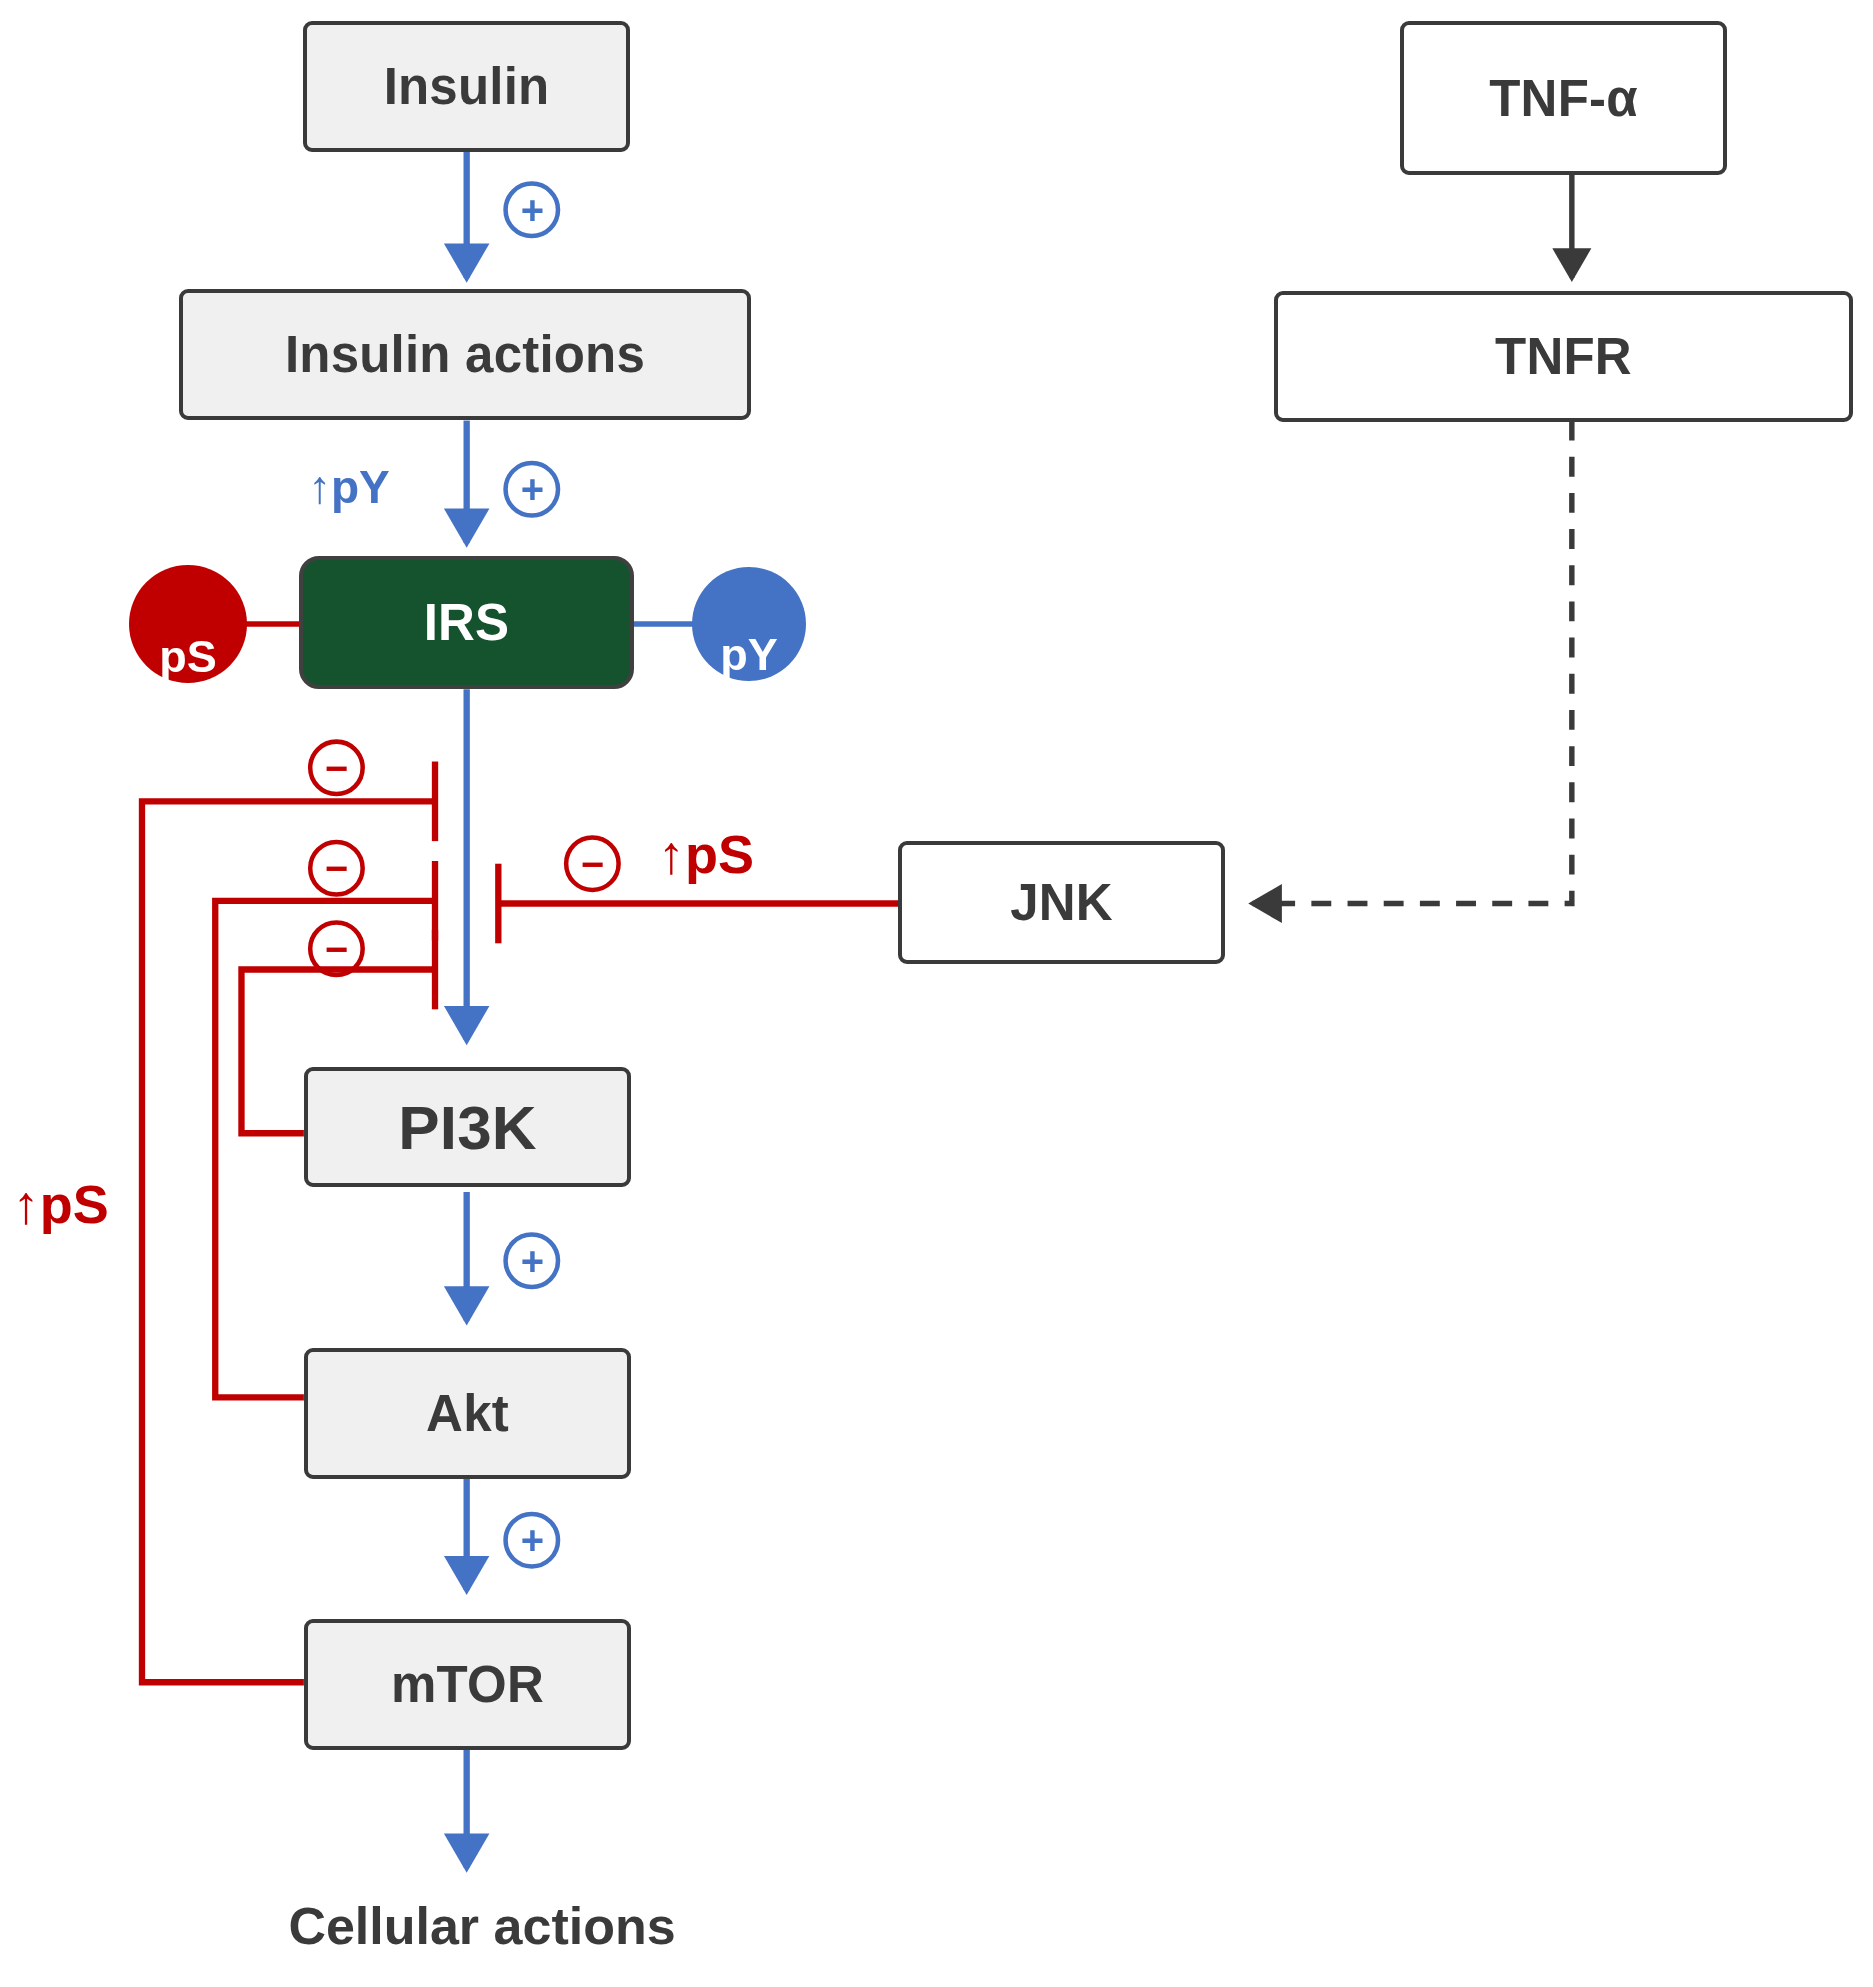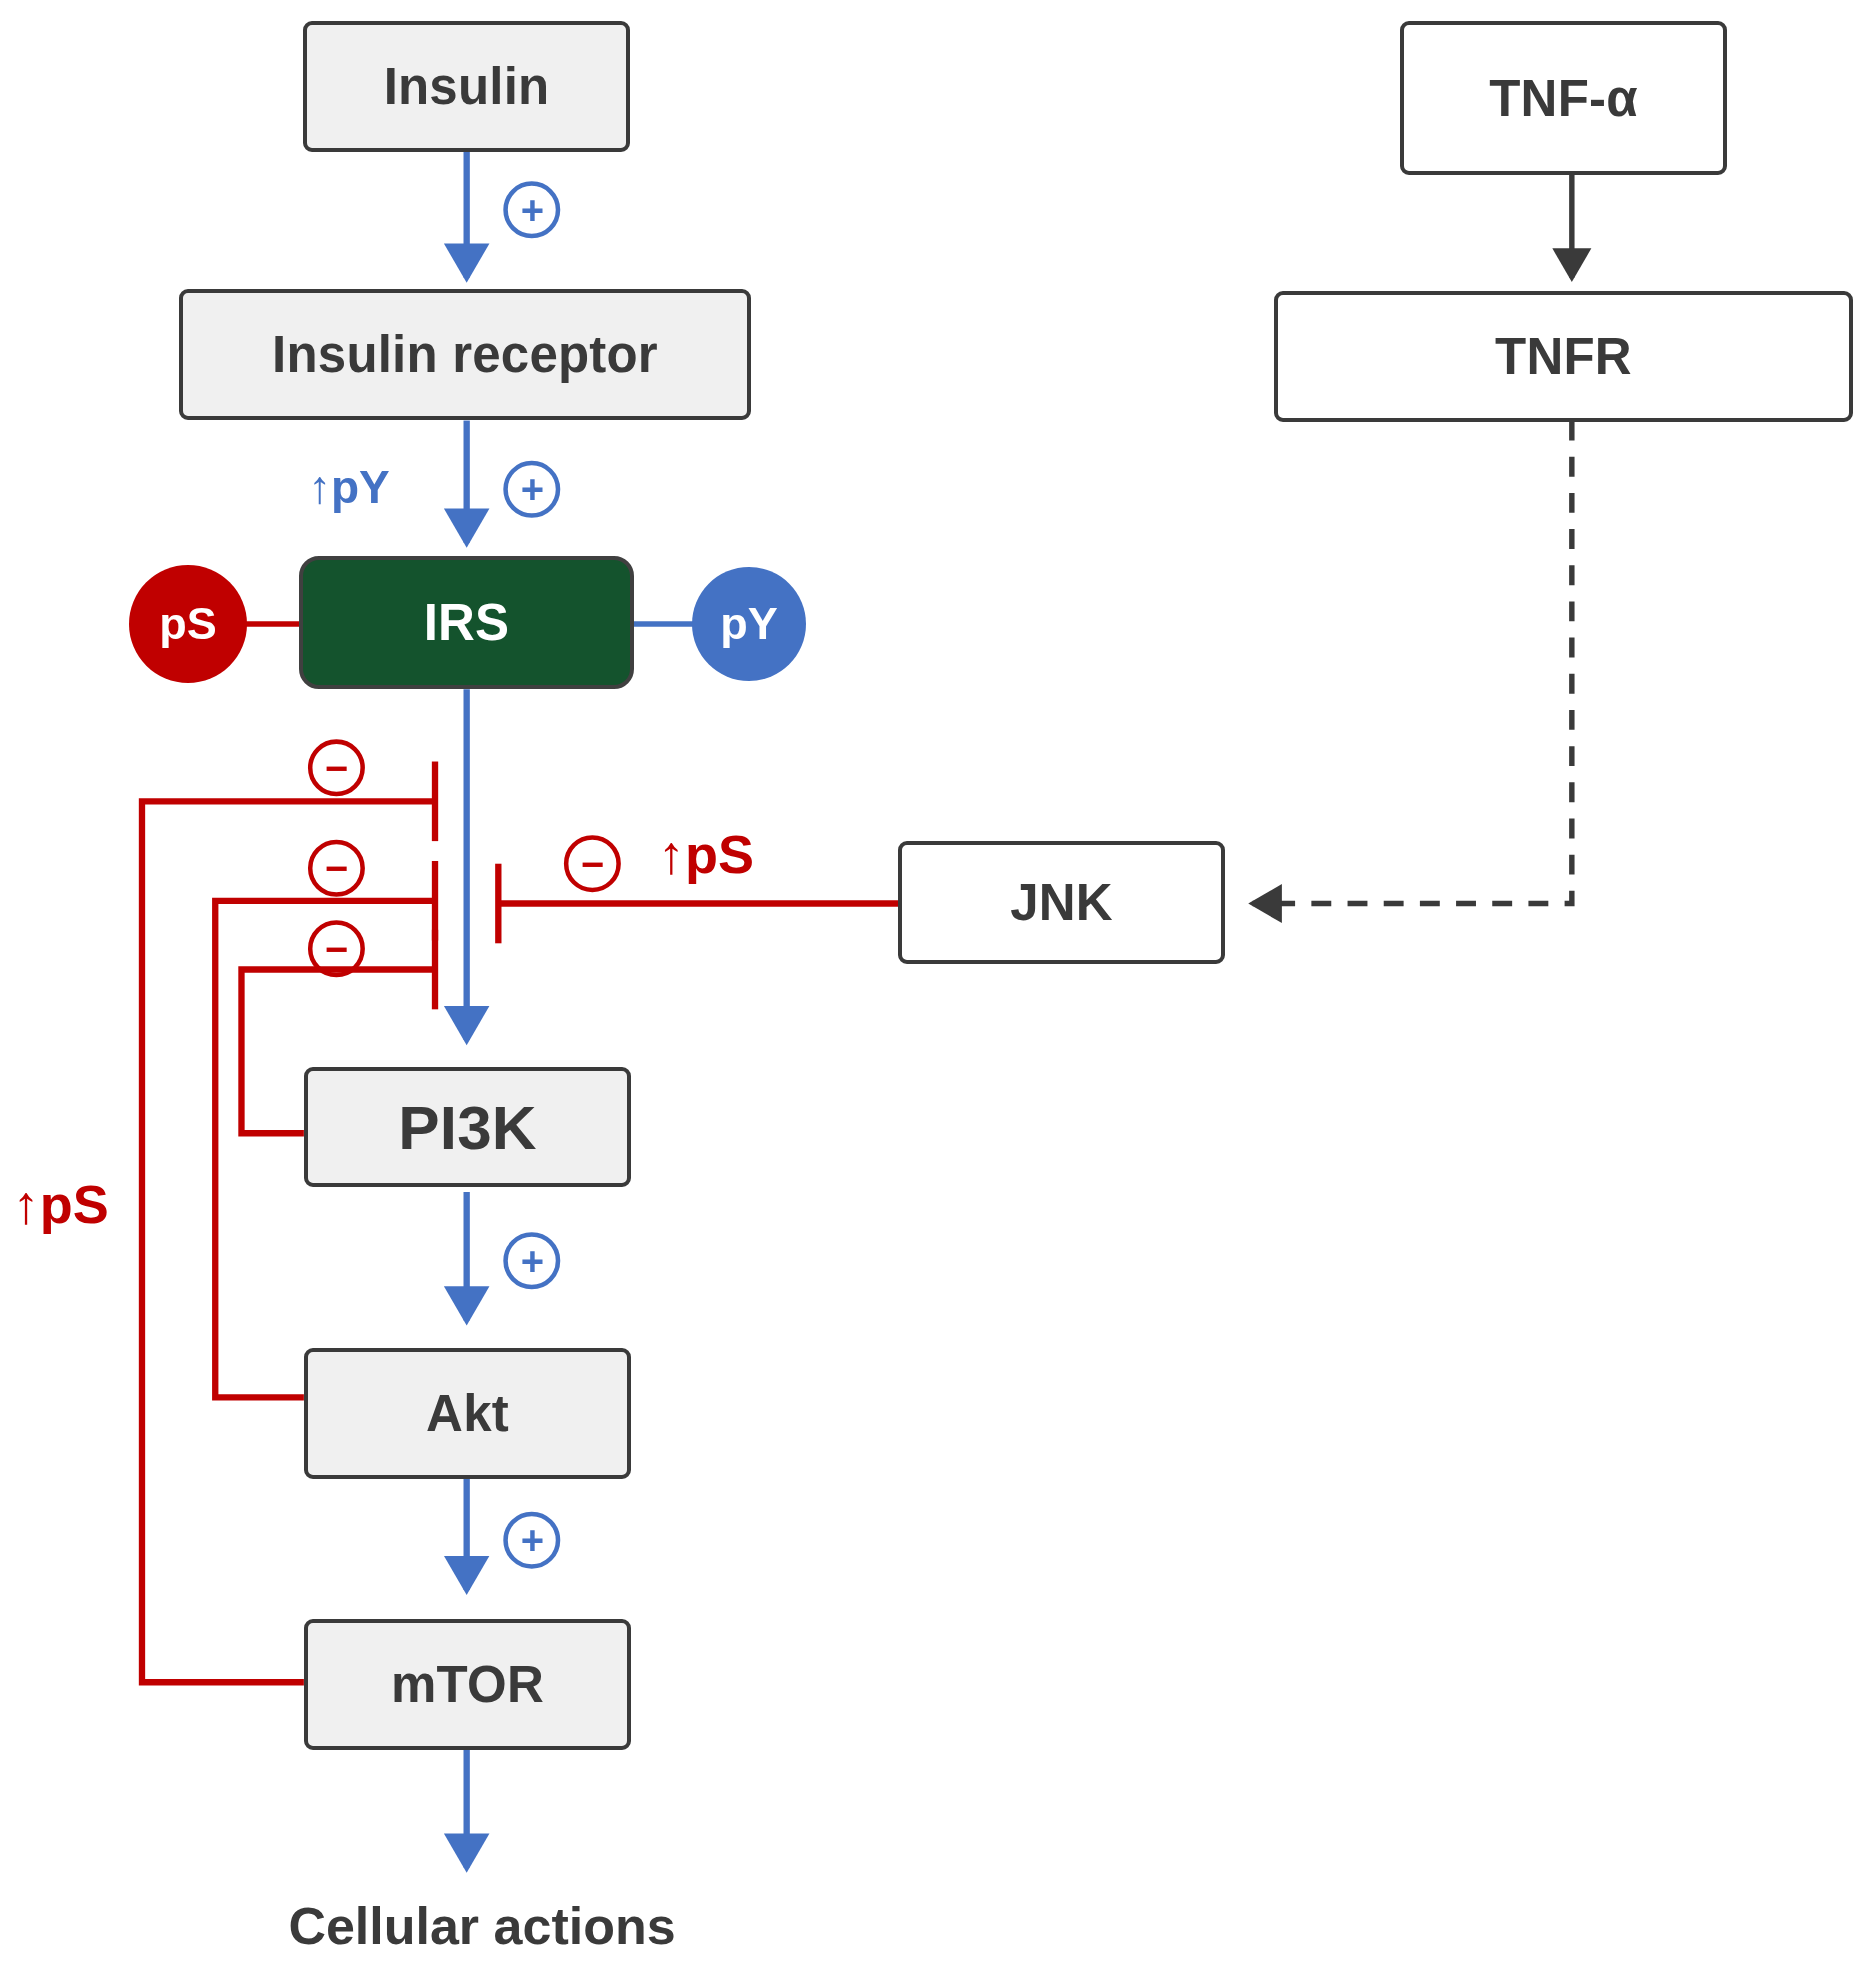--- a/index.html
+++ b/index.html
@@ -9,21 +9,21 @@
   svg.layer{position:absolute;left:0;top:0;width:1873px;height:1987px;}
 
   .node{position:absolute;box-sizing:border-box;display:flex;
         align-items:center;justify-content:center;text-align:center;
         border-radius:9px;font-weight:bold;letter-spacing:0.2px;}
   .node-grey{background:#F0F0F0;border:4.5px solid #3A3A3A;color:#3A3A3A;}
   .node-white{background:#FFFFFF;border:4.5px solid #3A3A3A;color:#3A3A3A;}
   .node-dark{background:#14532d;border:4.5px solid #404040;color:#FFFFFF;}
 
   .pcircle{position:absolute;border-radius:50%;display:flex;
-           align-items:center;justify-content:center;color:#fff;
+           align-items:flex-end;justify-content:center;color:#fff;
            font-weight:bold;}
   .pcircle-ps{background:#C00000;}
   .pcircle-py{background:#4472C4;}
 
   .lbl{position:absolute;font-weight:bold;white-space:nowrap;}
   .lbl-blue{color:#4472C4;}
   .lbl-red{color:#C00000;}
   .lbl-dark{color:#3A3A3A;}
 </style>
 </head>
@@ -97,21 +97,21 @@
   <div class="lbl lbl-red" style="left:321px;top:743px;width:31px;text-align:center;font-size:40px;line-height:51px;">−</div>
   <div class="lbl lbl-red" style="left:321px;top:843px;width:31px;text-align:center;font-size:40px;line-height:51px;">−</div>
   <div class="lbl lbl-red" style="left:321px;top:924px;width:31px;text-align:center;font-size:40px;line-height:51px;">−</div>
   <div class="lbl lbl-red" style="left:577px;top:839px;width:31px;text-align:center;font-size:40px;line-height:51px;">−</div>
 
   <div class="node node-grey" style="left:303px;top:21px;width:327px;height:131px;font-size:51px;">
     <span>Insulin</span>
   </div>
 
   <div class="node node-grey" style="left:179px;top:289px;width:572px;height:131px;font-size:51px;">
-    <span>Insulin receptor</span>
+    <span>Insulin actions</span>
   </div>
 
   <div class="node node-dark" style="left:299px;top:556px;width:335px;height:133px;font-size:51px;border-radius:20px;">
     <span>IRS</span>
   </div>
 
   <div class="node node-grey" style="left:304px;top:1067px;width:327px;height:120px;font-size:62px;">
     <span>PI3K</span>
   </div>
 

